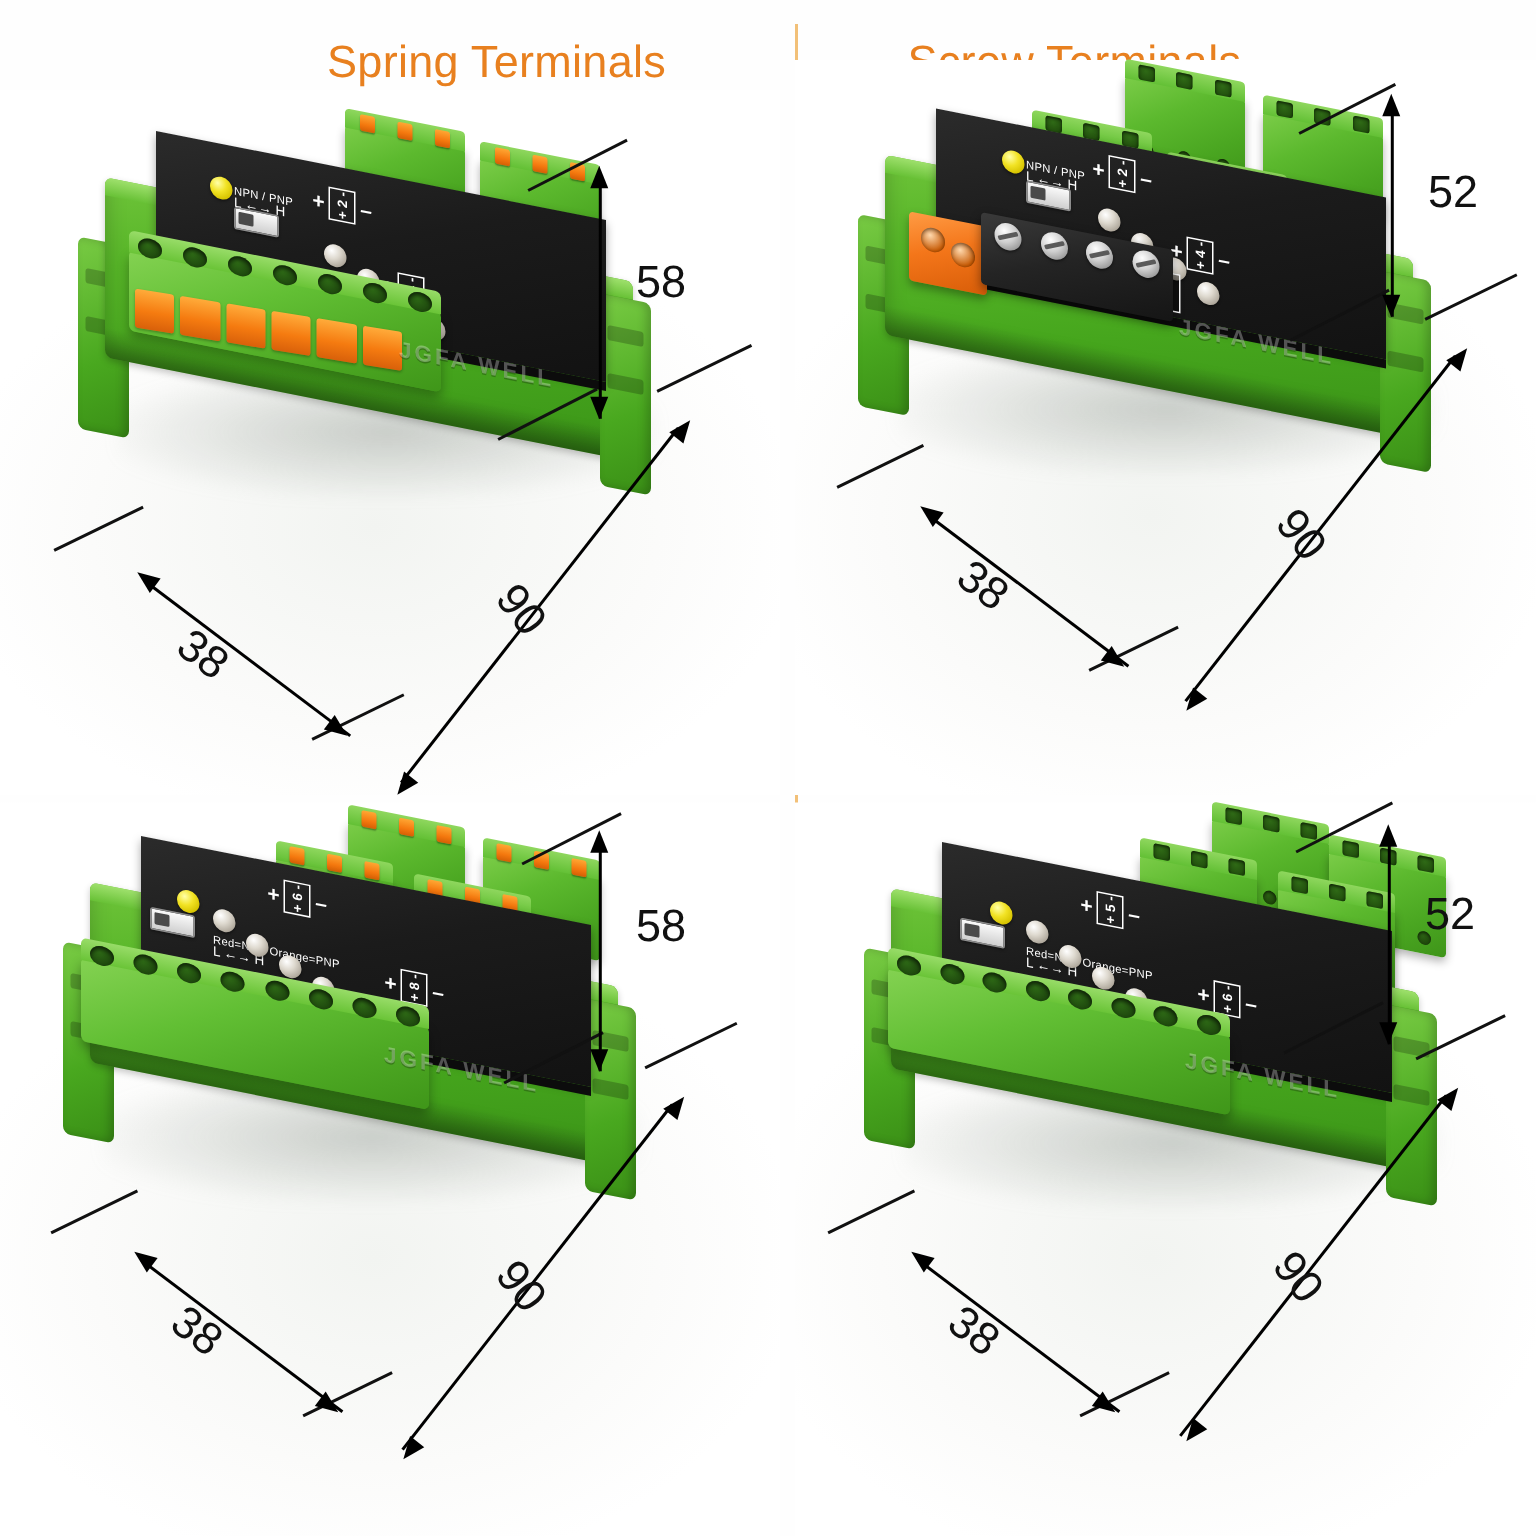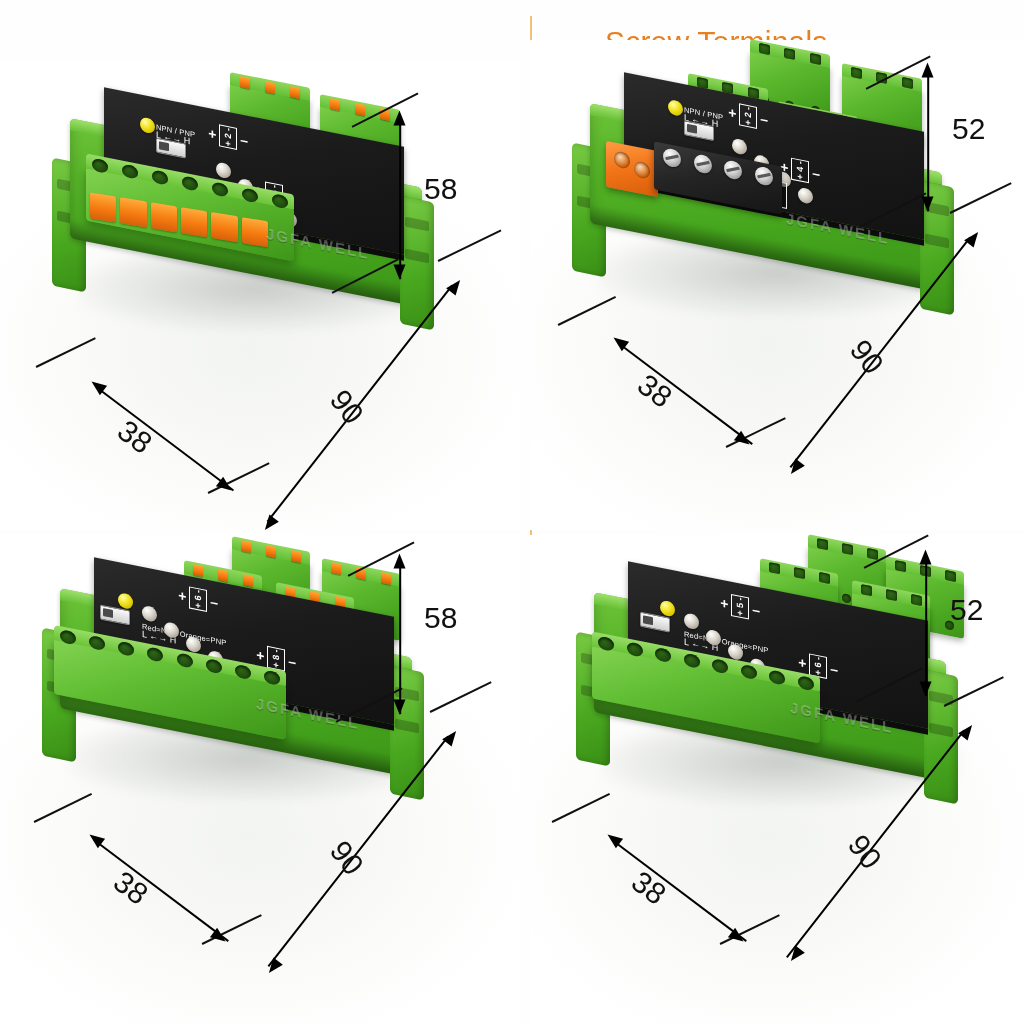--- a/index.html
+++ b/index.html
@@ -350,20 +350,21 @@
     color:#111;
     white-space:nowrap;
     transform-origin:50% 50%;
   }
 </style>
 </head>
 <body>
 
 <div class="page">
 
+  <div class="col-header" id="hdr-spring">Spring Terminals</div>
 
   <div class="col-header" id="hdr-screw">Screw Terminals</div>
 
   <div class="divider"></div>
 
   <div class="unit-label">Unit: mm</div>
 
   <div class="cell" id="cell-tl">
     <div class="photo-bg"></div>
 

